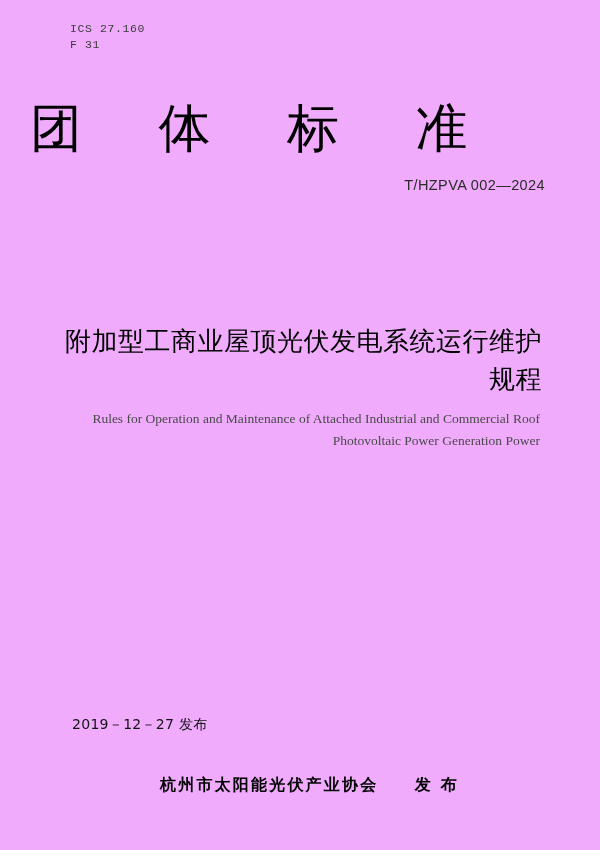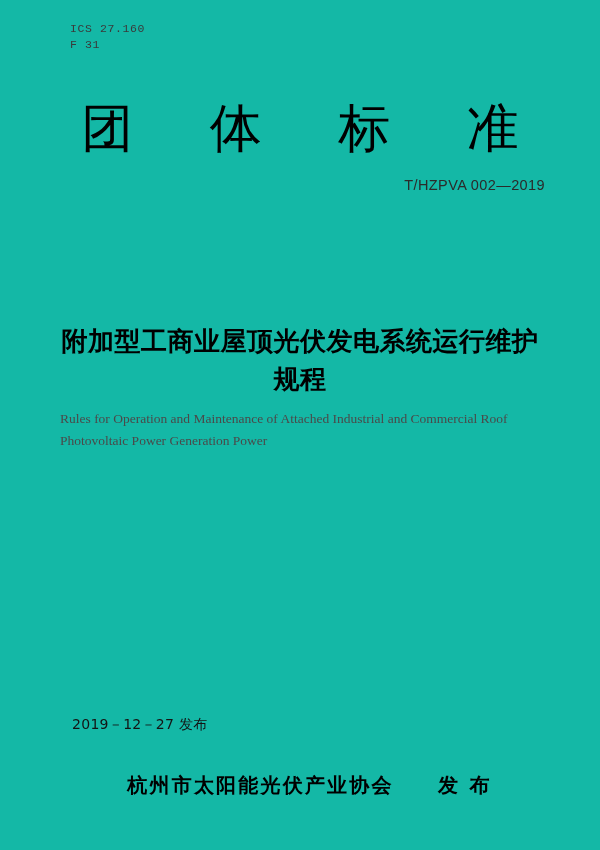--- a/index.html
+++ b/index.html
@@ -13,21 +13,21 @@
     font-family: "Liberation Sans", "DejaVu Sans", sans-serif;
     color: #000000;
     overflow: hidden;
   }
 
   .page {
     position: relative;
     width: 600px;
     height: 850px;
     box-sizing: border-box;
-    background: #14b8a6;
+    background: #f0abfc;
   }
 
   
   .codes {
     position: absolute;
     left: 70px;
     top: 21px;
     font-family: "Liberation Mono", "DejaVu Sans Mono", monospace;
     font-size: 11.5px;
     line-height: 16px;
@@ -37,21 +37,20 @@
   .codes div {
     white-space: pre;
   }
 
   
   .std-heading {
     position: absolute;
     left: 0;
     right: 0;
     top: 97px;
-    text-align: center;
     font-family: "DejaVu Sans", "Liberation Sans", sans-serif;
     font-size: 52px;
     line-height: 62px;
     font-weight: 400;
     letter-spacing: 30px;
     
     text-indent: 30px;
     color: #000000;
   }
 
@@ -67,36 +66,36 @@
     color: #2b2b2b;
     white-space: nowrap;
   }
 
   
   .title-cn {
     position: absolute;
     left: 58px;
     right: 58px;
     top: 322px;
-    text-align: center;
+    text-align: right;
     font-family: "DejaVu Sans", "Liberation Sans", sans-serif;
     font-size: 26px;
     line-height: 38px;
-    font-weight: 700;
+    font-weight: 400;
     letter-spacing: 0.5px;
     color: #000000;
   }
 
   
   .title-en {
     position: absolute;
     left: 60px;
     right: 60px;
     top: 408px;
-    text-align: left;
+    text-align: right;
     font-family: "Liberation Serif", "DejaVu Serif", serif;
     font-size: 13.5px;
     line-height: 22px;
     color: #4a4a4a;
   }
 
   
   .dates {
     position: absolute;
     left: 72px;
@@ -116,42 +115,42 @@
   }
 
   
   .publisher {
     position: absolute;
     left: 0;
     right: 0;
     top: 774px;
     text-align: center;
     font-family: "DejaVu Sans", "Liberation Sans", sans-serif;
-    font-size: 20px;
+    font-size: 16px;
     line-height: 22px;
     font-weight: 600;
     letter-spacing: 2.2px;
     color: #000000;
     white-space: pre;
     padding-left: 19px;
   }
 </style>
 </head>
 <body>
 
 <div class="page">
 
   <div class="codes">
     <div>ICS 27.160</div>
     <div>F 31</div>
   </div>
 
   <div class="std-heading">团 体 标 准</div>
 
-  <div class="std-number">T/HZPVA 002—2019</div>
+  <div class="std-number">T/HZPVA 002—2024</div>
 
   <div class="title-cn">附加型工商业屋顶光伏发电系统运行维护规程</div>
 
   <div class="title-en">
     <div>Rules for Operation and Maintenance of Attached Industrial and Commercial Roof</div>
     <div>Photovoltaic Power Generation Power</div>
   </div>
 
   <div class="dates">
     <div class="date-item">2019－12－27 发布</div>

